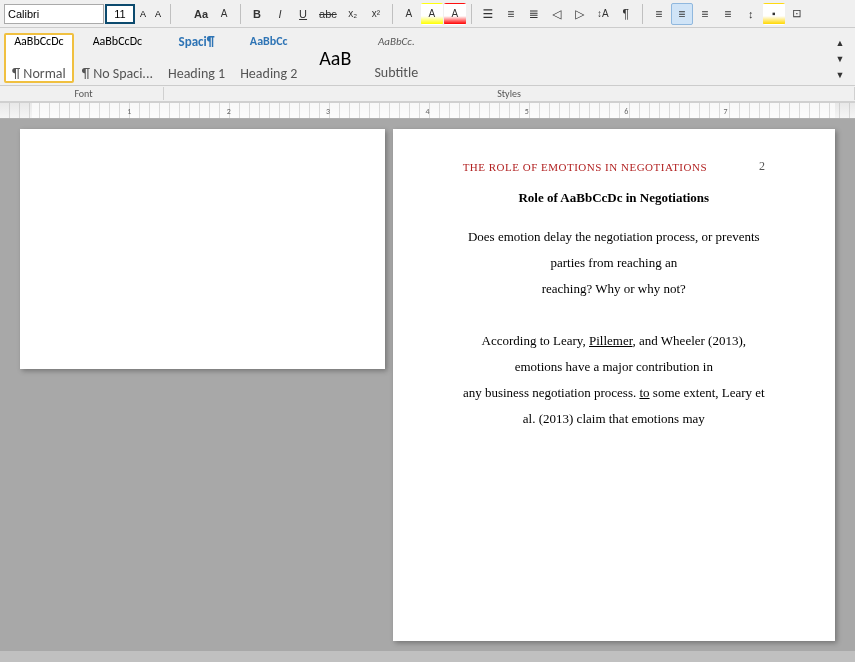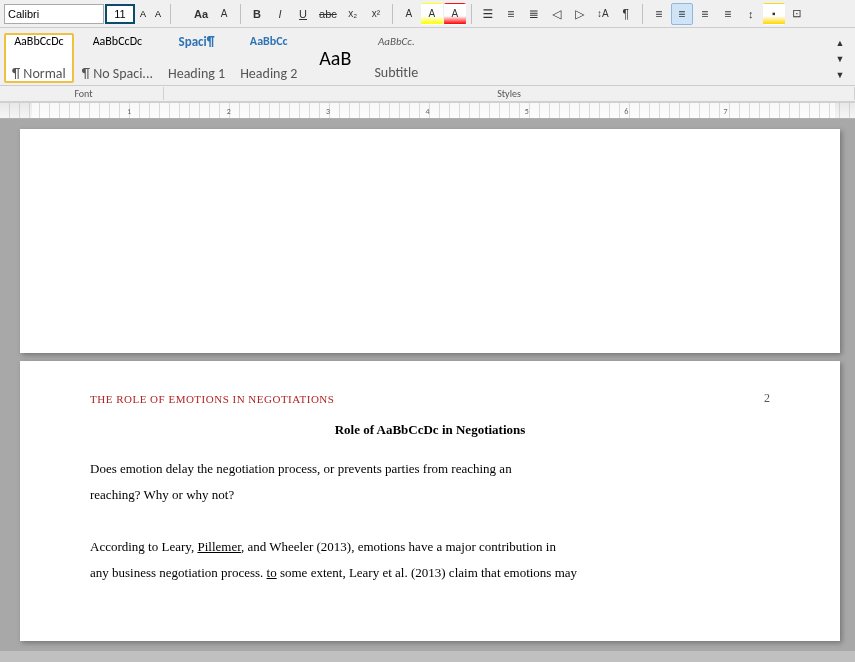--- a/index.html
+++ b/index.html
@@ -115,21 +115,20 @@
       opacity: 0.7;
     }
 
     
     .doc-area {
       background: #a8a8a8;
       padding: 10px 20px;
       height: calc(662px - 130px);
       overflow: hidden;
       display: flex;
-      flex-direction: column;
       gap: 8px;
     }
 
     
     .page {
       background: white;
       box-shadow: 2px 2px 5px rgba(0,0,0,0.3);
       width: 820px;
       margin: 0 auto;
     }
@@ -172,20 +171,21 @@
       font-family: 'Times New Roman', serif;
       margin-bottom: 18px;
       color: #000;
     }
 
     .doc-body {
       font-family: 'Times New Roman', serif;
       font-size: 13px;
       line-height: 2;
       color: #000;
+      text-align: center;
     }
 
     .doc-body p {
       margin-bottom: 0;
     }
 
     .underline-link {
       text-decoration: underline;
       color: #000;
     }

